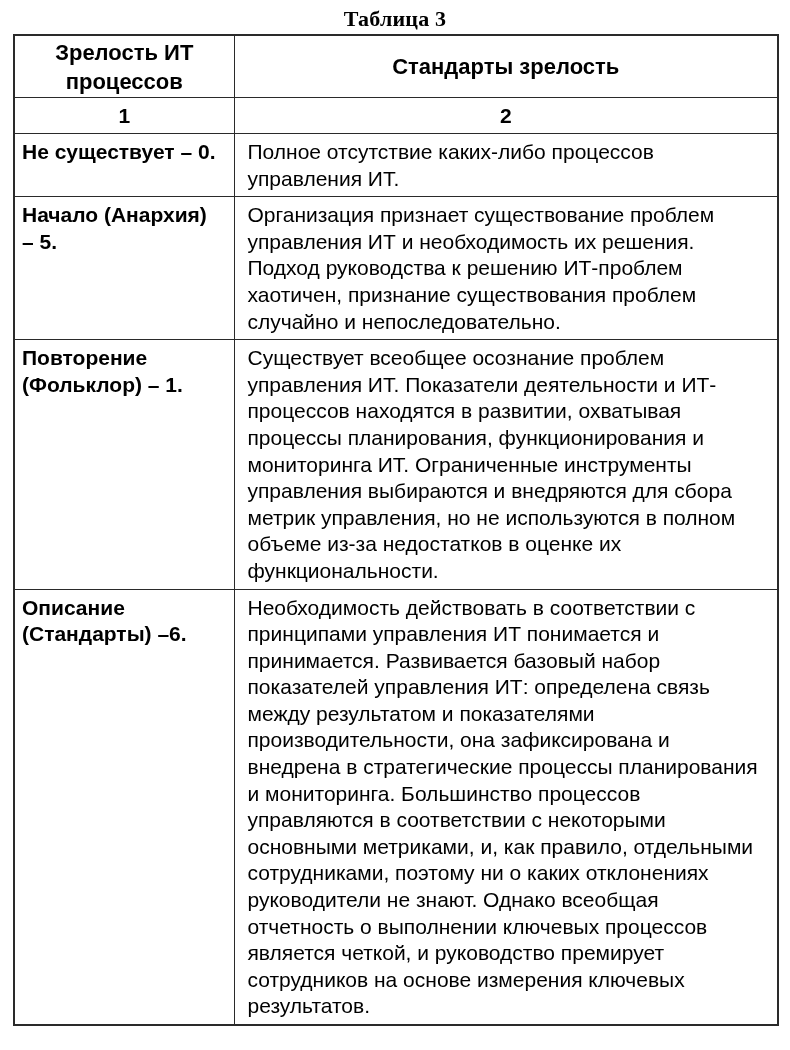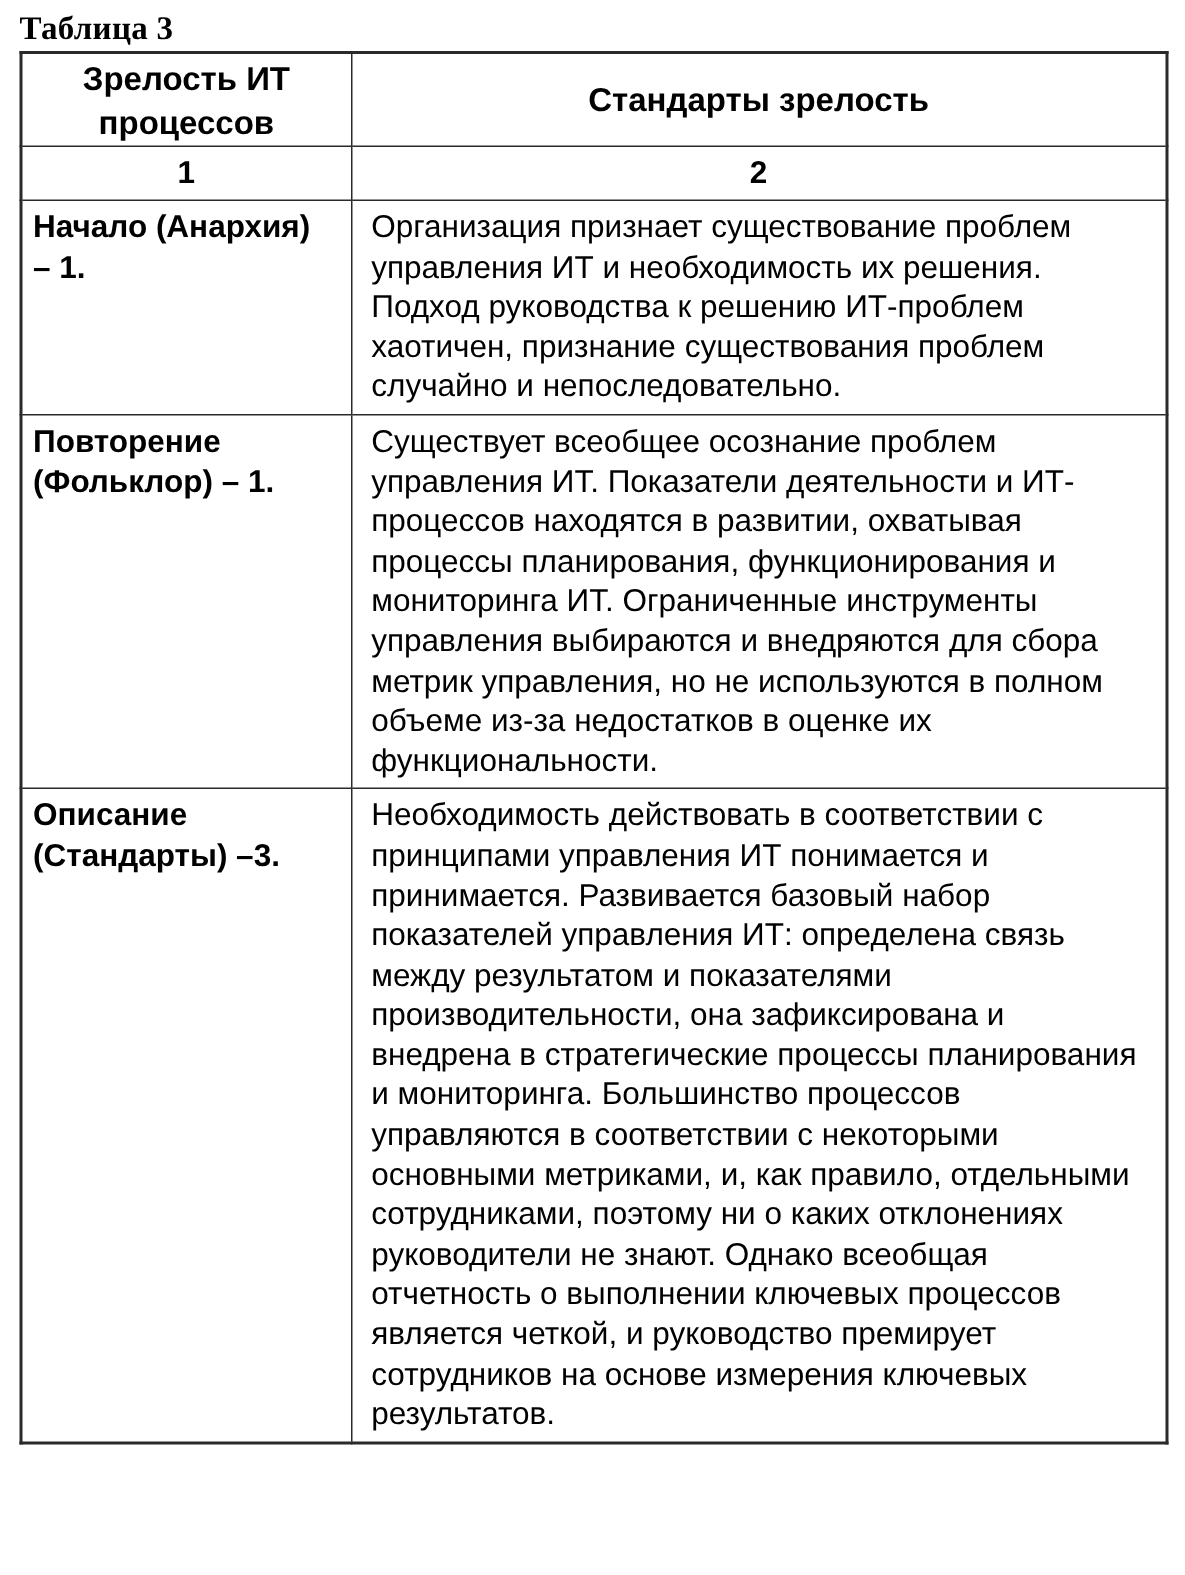--- a/index.html
+++ b/index.html
@@ -17,20 +17,21 @@
     font-family: "Liberation Sans", sans-serif;
     color: #000000;
   }
   .caption {
     font-family: "Liberation Serif", serif;
     font-weight: bold;
     font-size: 22px;
     line-height: 23px;
     color: #000000;
     letter-spacing: 0.2px;
+    text-align: center;
   }
   .caption.first { margin-top: 2px; }
   table.maturity {
     border-collapse: collapse;
     width: 764px;
     margin-top: 4px;
     table-layout: fixed;
   }
   table.maturity, table.maturity th, table.maturity td {
     border: 1.5px solid #2a2a2a;
@@ -93,29 +94,33 @@
 процессов</th>
         <th class="colhead">Стандарты зрелость</th>
       </tr>
       <tr>
         <th class="colnum">1</th>
         <th class="colnum">2</th>
       </tr>
     </thead>
     <tbody>
       <tr>
+        <td class="level">Не существует – 0.</td>
+        <td class="desc">Полное отсутствие каких-либо процессов управления ИТ.</td>
+      </tr>
+      <tr>
         <td class="level">Начало (Анархия)
-– 1.</td>
+– 5.</td>
         <td class="desc">Организация признает существование проблем управления ИТ и необходимость их решения. Подход руководства к решению ИТ-проблем хаотичен, признание существования проблем случайно и непоследовательно.</td>
       </tr>
       <tr>
         <td class="level">Повторение
 (Фольклор) – 1.</td>
         <td class="desc">Существует всеобщее осознание проблем управления ИТ. Показатели деятельности и ИТ-процессов находятся в развитии, охватывая процессы планирования, функционирования и мониторинга ИТ. Ограниченные инструменты управления выбираются и внедряются для сбора метрик управления, но не используются в полном объеме из-за недостатков в оценке их функциональности.</td>
       </tr>
       <tr>
         <td class="level">Описание
-(Стандарты) –3.</td>
+(Стандарты) –6.</td>
         <td class="desc">Необходимость действовать в соответствии с принципами управления ИТ понимается и принимается. Развивается базовый набор показателей управления ИТ: определена связь между результатом и показателями производительности, она зафиксирована и внедрена в стратегические процессы планирования и мониторинга. Большинство процессов управляются в соответствии с некоторыми основными метриками, и, как правило, отдельными сотрудниками, поэтому ни о каких отклонениях руководители не знают. Однако всеобщая отчетность о выполнении ключевых процессов является четкой, и руководство премирует сотрудников на основе измерения ключевых результатов.</td>
       </tr>
     </tbody>
   </table>
 </div>
 
 </body></html>

